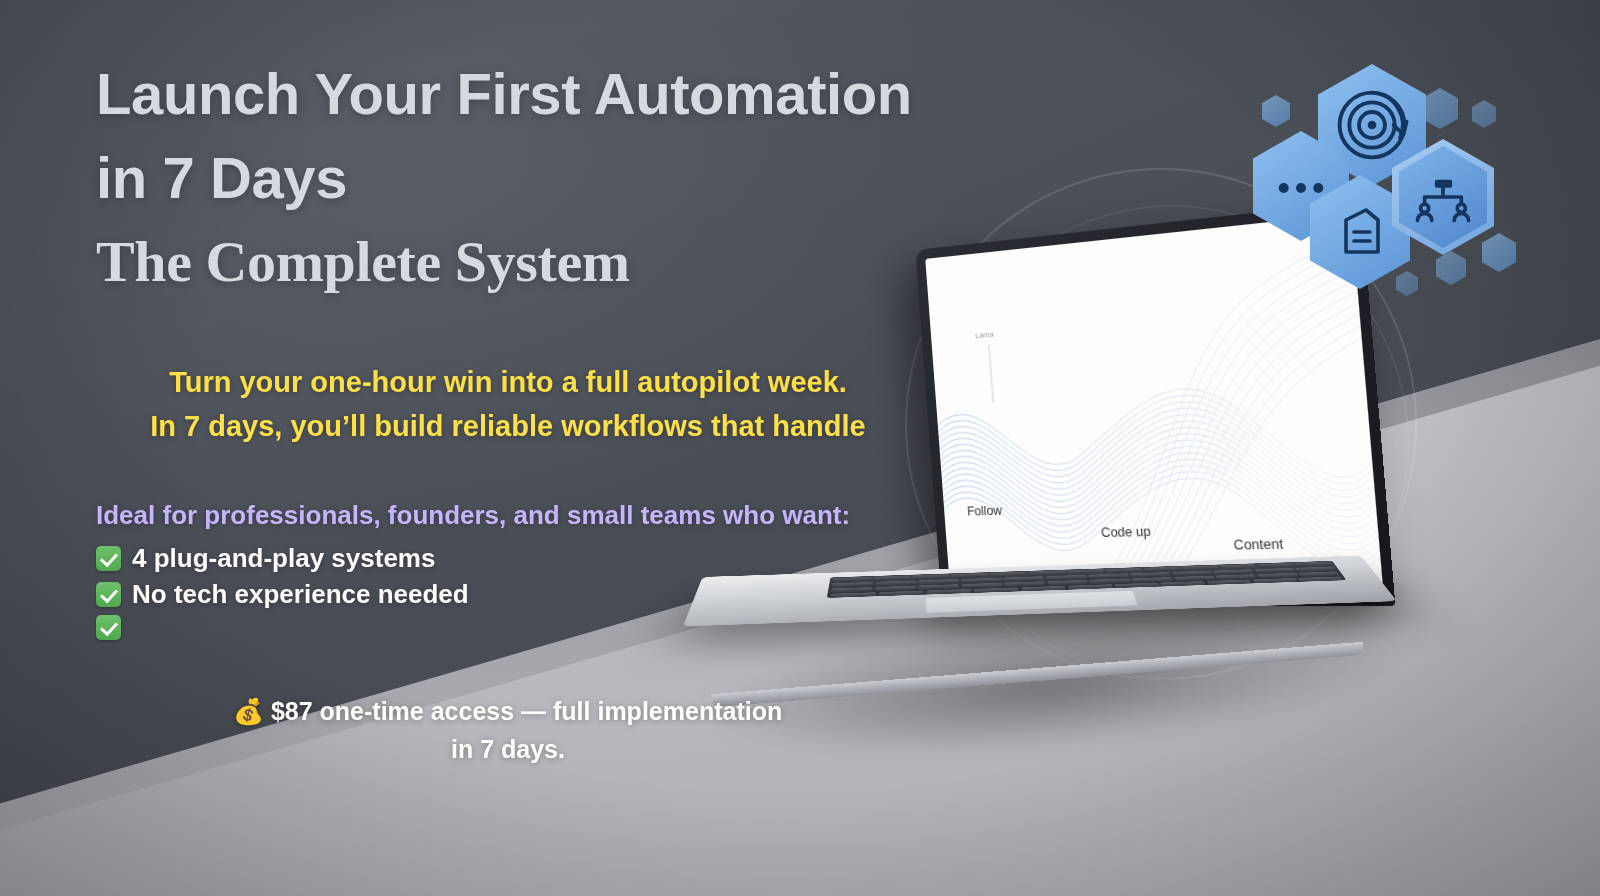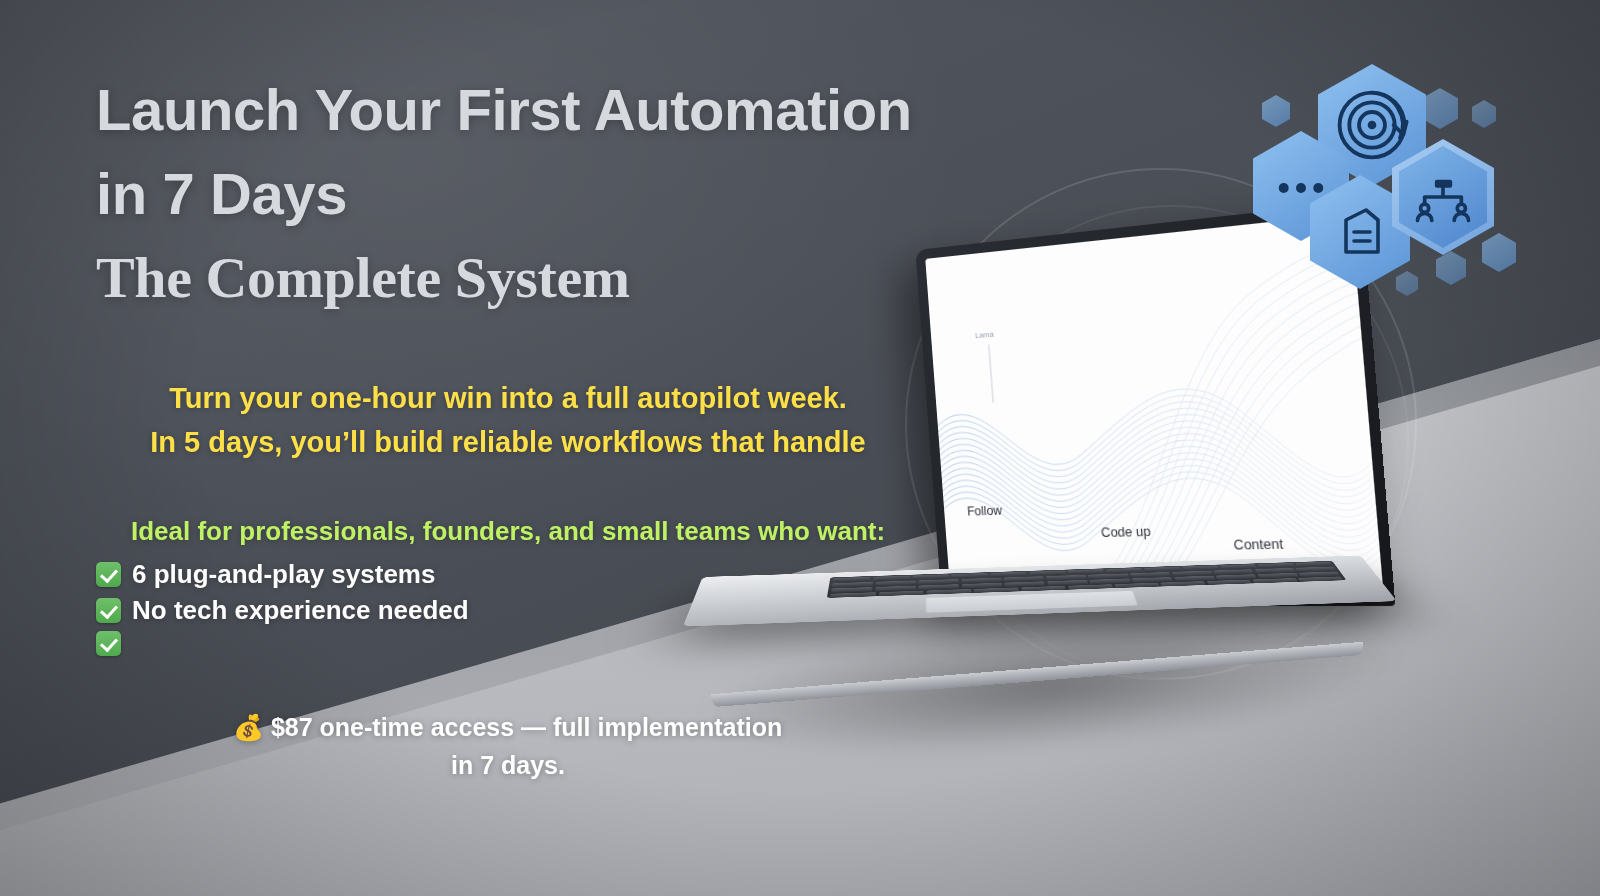--- a/index.html
+++ b/index.html
@@ -73,21 +73,21 @@
   .copy {
     position: absolute;
     left: 0;
     top: 0;
     width: 960px;
     padding: 0 40px 0 96px;
     box-sizing: border-box;
   }
   .headline {
     margin: 0;
-    padding-top: 68px;
+    padding-top: 52px;
     font-size: 58px;
     line-height: 1.45;
     font-weight: 700;
     color: #d6d9de;
     letter-spacing: -0.4px;
     text-shadow: 0 2px 10px rgba(0,0,0,0.25);
   }
   .headline .l2 { display: block; font-family: Liberation Serif, serif; }
 
   .lede {
@@ -98,24 +98,24 @@
     line-height: 1.52;
     font-weight: 700;
     color: #fde047;
     text-shadow: 0 1px 6px rgba(0,0,0,0.30);
   }
   .lede span { display: block; }
 
   .ideal {
     margin: 0;
     padding-top: 52px;
-    text-align: center;
+    text-align: left;
     font-size: 26px;
     font-weight: 700;
-    color: #bef264;
+    color: #c4b5fd;
     text-shadow: 0 1px 6px rgba(0,0,0,0.30);
   }
 
   .bullets {
     list-style: none;
     margin: 0;
     padding: 10px 0 0 0;
   }
   .bullet {
     display: flex;
@@ -469,29 +469,29 @@
 
   <div class="copy">
 
     <h1 class="headline">
       <span>Launch Your First Automation in 7 Days</span>
       <span class="l2">The Complete System</span>
     </h1>
 
     <p class="lede">
       <span>Turn your one-hour win into a full autopilot week.</span>
-      <span>In 5 days, you’ll build reliable workflows that handle</span>
+      <span>In 7 days, you’ll build reliable workflows that handle</span>
     </p>
 
     <p class="ideal">Ideal for professionals, founders, and small teams who want:</p>
 
     <ul class="bullets">
       <li class="bullet">
         <span class="check"></span>
-        <span>6 plug-and-play systems</span>
+        <span>4 plug-and-play systems</span>
       </li>
       <li class="bullet">
         <span class="check"></span>
         <span>No tech experience needed</span>
       </li>
       <li class="bullet">
         <span class="check"></span>
       </li>
     </ul>
 

